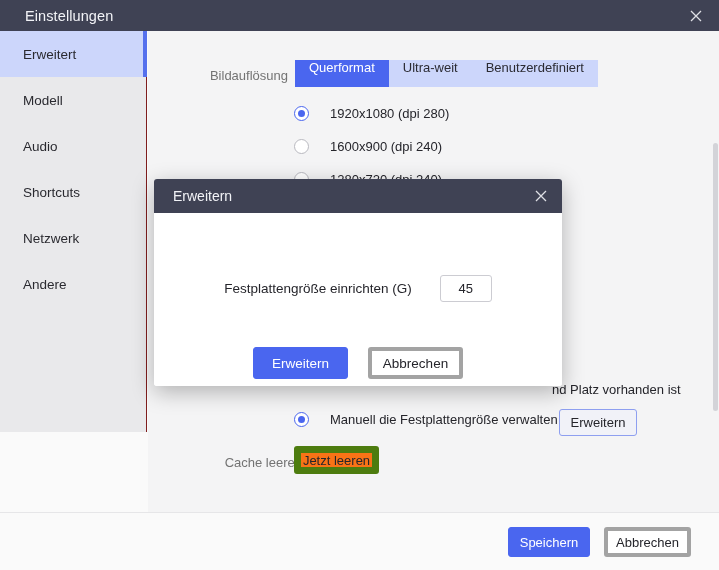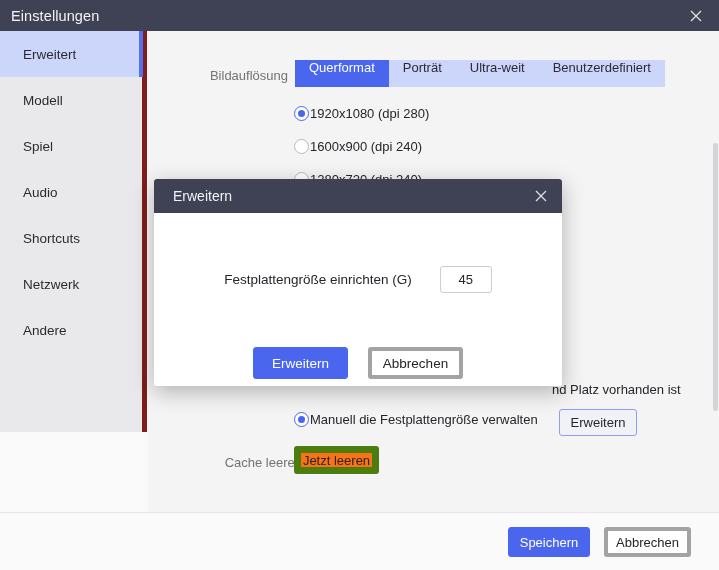--- a/index.html
+++ b/index.html
@@ -26,41 +26,41 @@
   
   .titlebar {
     position: absolute;
     left: 0; top: 0;
     width: 719px; height: 31px;
     background: #3f4254;
     display: flex;
     align-items: center;
   }
   .titlebar-text {
-    margin-left: 11px;
+    margin-left: 25px;
     font-size: 14.5px;
     color: #f2f3f7;
     letter-spacing: .1px;
   }
   .titlebar-close {
     position: absolute;
     right: 0; top: 0;
     width: 46px; height: 31px;
     display: flex; align-items: center; justify-content: center;
     cursor: pointer;
   }
   .titlebar-close svg { display:block; }
 
   
   .sidebar {
     position: absolute;
     left: 0; top: 31px;
     width: 147px; height: 401px;
     background: #e9e9eb;
-    border-right: 5px solid #7f1d1d;
+    border-right: 1px solid #7f1d1d;
     box-sizing: border-box;
   }
   .nav-item {
     position: relative;
     height: 46px;
     display: flex;
     align-items: center;
     padding-left: 23px;
     font-size: 13.5px;
     color: #2a2a30;
@@ -150,21 +150,21 @@
   }
   .radio.checked::after {
     content: "";
     position: absolute;
     left: 3px; top: 3px;
     width: 7px; height: 7px;
     border-radius: 50%;
     background: #4a66ef;
   }
   .radio-text {
-    margin-left: 1px;
+    margin-left: 21px;
     font-size: 13px;
     color: #25252b;
     white-space: nowrap;
   }
 
   
   .storage-note {
     position: absolute;
     left: 404px; top: 351px;
     font-size: 13px;
@@ -288,21 +288,21 @@
     display: flex; align-items: center; justify-content: center;
     cursor: pointer;
   }
   .modal-body {
     position: relative;
     height: 173px;
     background: #ffffff;
   }
   .modal-field {
     position: absolute;
-    left: 0; top: 53px;
+    left: 0; top: 62px;
     width: 408px;
     display: flex;
     align-items: center;
     justify-content: center;
   }
   .modal-field-label {
     font-size: 13.5px;
     color: #25252b;
   }
   .modal-input {
@@ -344,23 +344,20 @@
   </div>
 
   <div class="sidebar">
     <div class="nav-item active">
       <span>Erweitert</span>
     </div>
     <div class="nav-item">
       <span>Modell</span>
     </div>
     <div class="nav-item">
-      <span>Spiel</span>
-    </div>
-    <div class="nav-item">
       <span>Audio</span>
     </div>
     <div class="nav-item">
       <span>Shortcuts</span>
     </div>
     <div class="nav-item">
       <span>Netzwerk</span>
     </div>
     <div class="nav-item">
       <span>Andere</span>
@@ -369,23 +366,20 @@
 
   <div class="content">
 
     <div class="row res-row">
       <div class="row-label res-label">Bildauflösung</div>
     </div>
 
     <div class="tabbar">
       <div class="tab active">
         <span>Querformat</span>
-      </div>
-      <div class="tab">
-        <span>Porträt</span>
       </div>
       <div class="tab">
         <span>Ultra-weit</span>
       </div>
       <div class="tab">
         <span>Benutzerdefiniert</span>
       </div>
     </div>
 
     <div class="radio-list" style="top:66px;">

